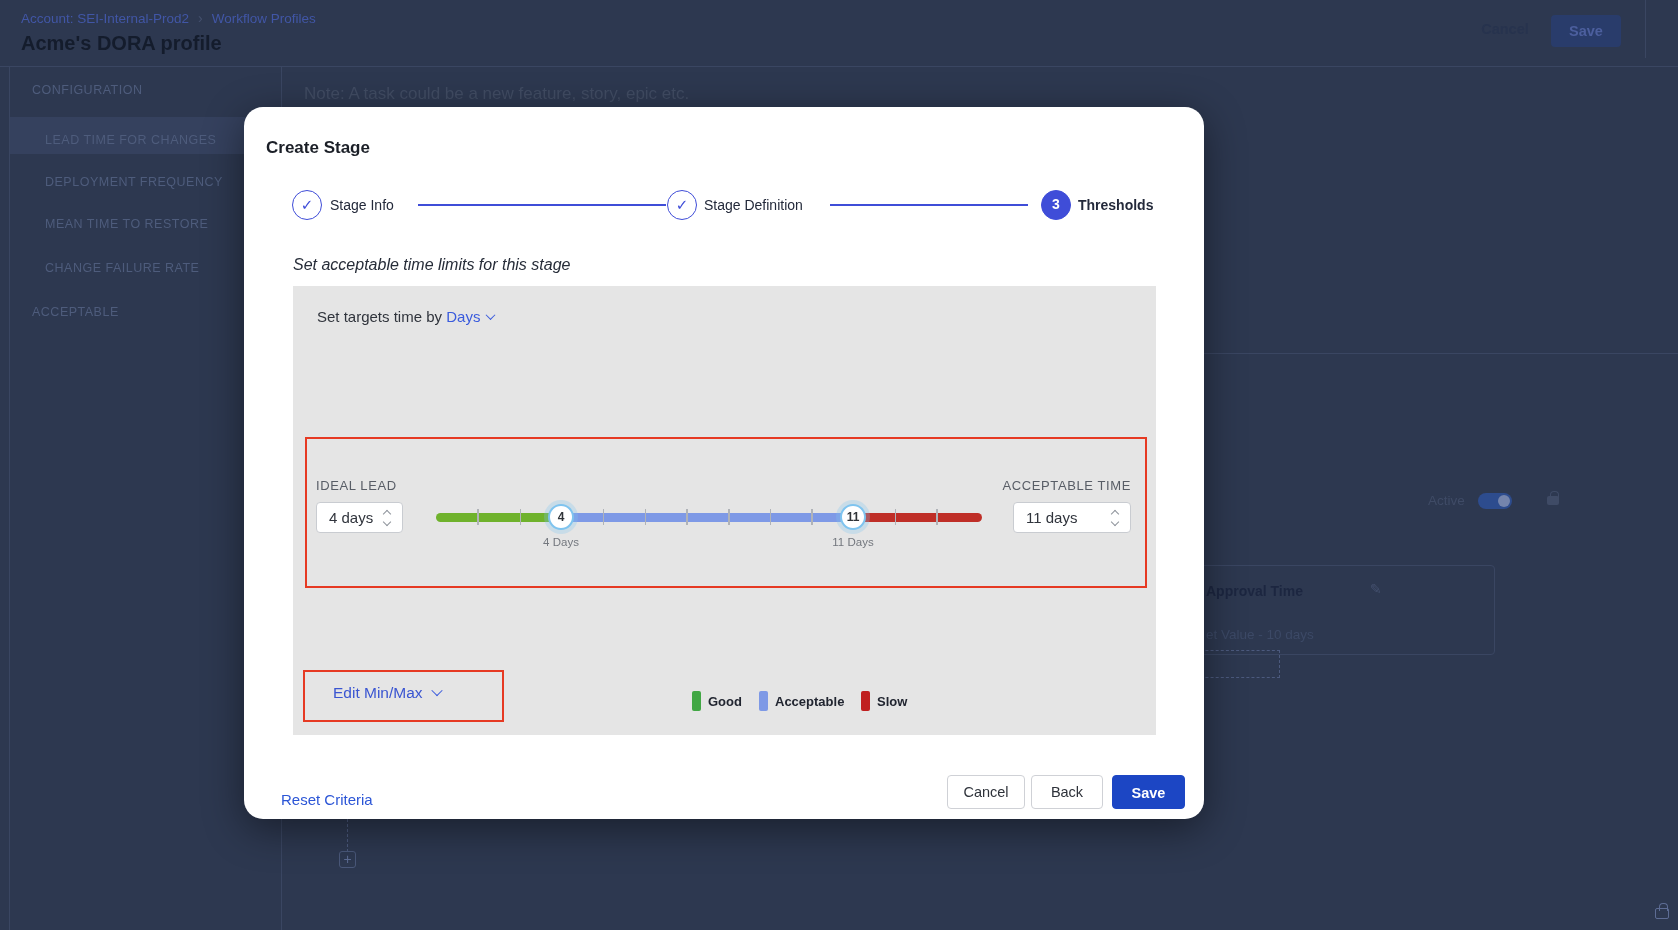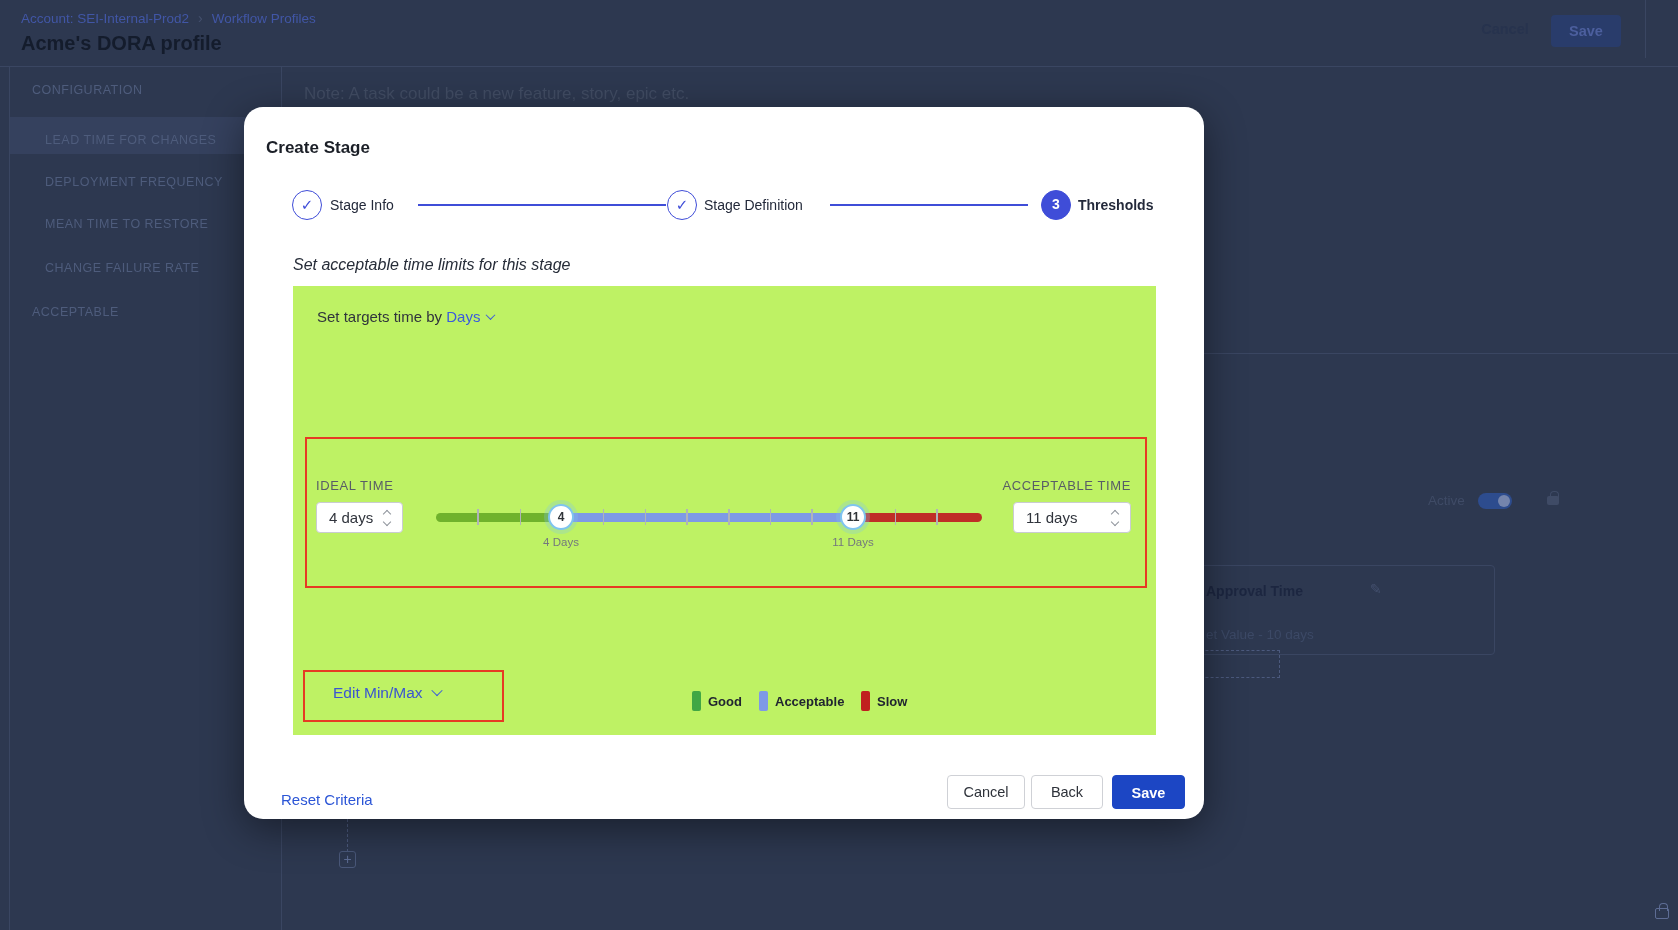--- a/index.html
+++ b/index.html
@@ -55,21 +55,21 @@
 
   .step-circle { width:30px; height:30px; border-radius:50%; text-align:center; line-height:28px; }
   .step-done { background:#fff; border:1.5px solid #3f4dd8; color:#3f4dd8; font-size:15px; font-weight:600; }
   .step-current { background:#3f4dd8; border:1.5px solid #3f4dd8; color:#fff; font-size:14px; font-weight:700; line-height:27px; }
   .step-label { top:83px; height:30px; line-height:30px; font-size:14px; color:#23293a; font-weight:500; white-space:nowrap; }
   .step-label.bold { font-weight:700; }
   .step-line { top:97px; height:1.5px; background:#3f4dd8; }
 
   .modal-subtitle { top:149px; left:49px; font-size:16px; font-weight:500; color:#262c38;font-style:italic; }
 
-  .panel { top:179px; left:49px; width:863px; height:449px; background:#bef264; }
+  .panel { top:179px; left:49px; width:863px; height:449px; background:#e5e5e5; }
   .targets-row { top:22px; left:24px; font-size:15px; color:#30343c; }
   .link-blue { color:#3a5bdd; font-weight:500; }
   .chev-down { display:inline-block; width:7px; height:7px; border-right:1.7px solid #3a5bdd;
                border-bottom:1.7px solid #3a5bdd; transform:rotate(45deg) translate(-1px,-1px);
                margin-left:7px; vertical-align:2px; }
 
   .annot { border:2px solid #e63a23; }
   .annot-box1 { top:151px; left:12px; width:842px; height:151px; }
   .annot-box2 { top:384px; left:10px; width:201px; height:52px; }
 
@@ -165,21 +165,21 @@
   <div class="abs modal-subtitle">Set acceptable time limits for this stage</div>
 
   <div class="abs panel">
     <div class="abs targets-row">
       <span>Set targets time by</span>
       <span class="link-blue"><span>Days</span><span class="chev-down"></span></span>
     </div>
 
     <div class="abs annot annot-box1"></div>
 
-    <div class="abs thr-label lbl-ideal">IDEAL TIME</div>
+    <div class="abs thr-label lbl-ideal">IDEAL LEAD</div>
     <div class="num-input inp-ideal">
       <input value="4 days" style="">
       <span class="spinner">
           <span class="spin-up"></span>
           <span class="spin-dn"></span>
         </span>
     </div>
 
     <div class="abs thr-label lbl-acceptable">ACCEPTABLE TIME</div>
     <div class="num-input inp-acceptable">

